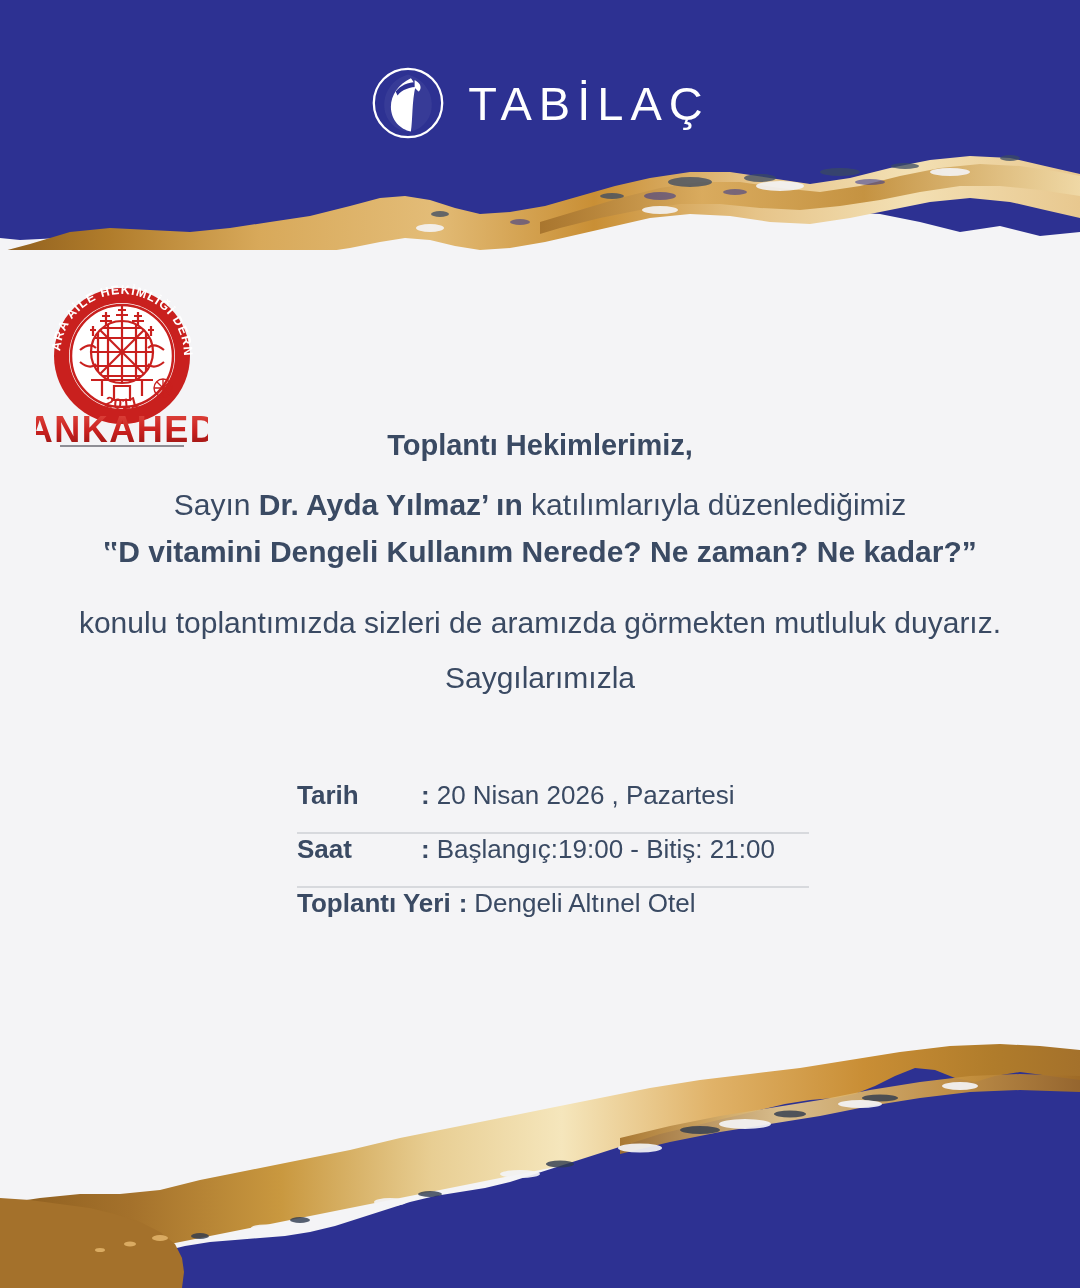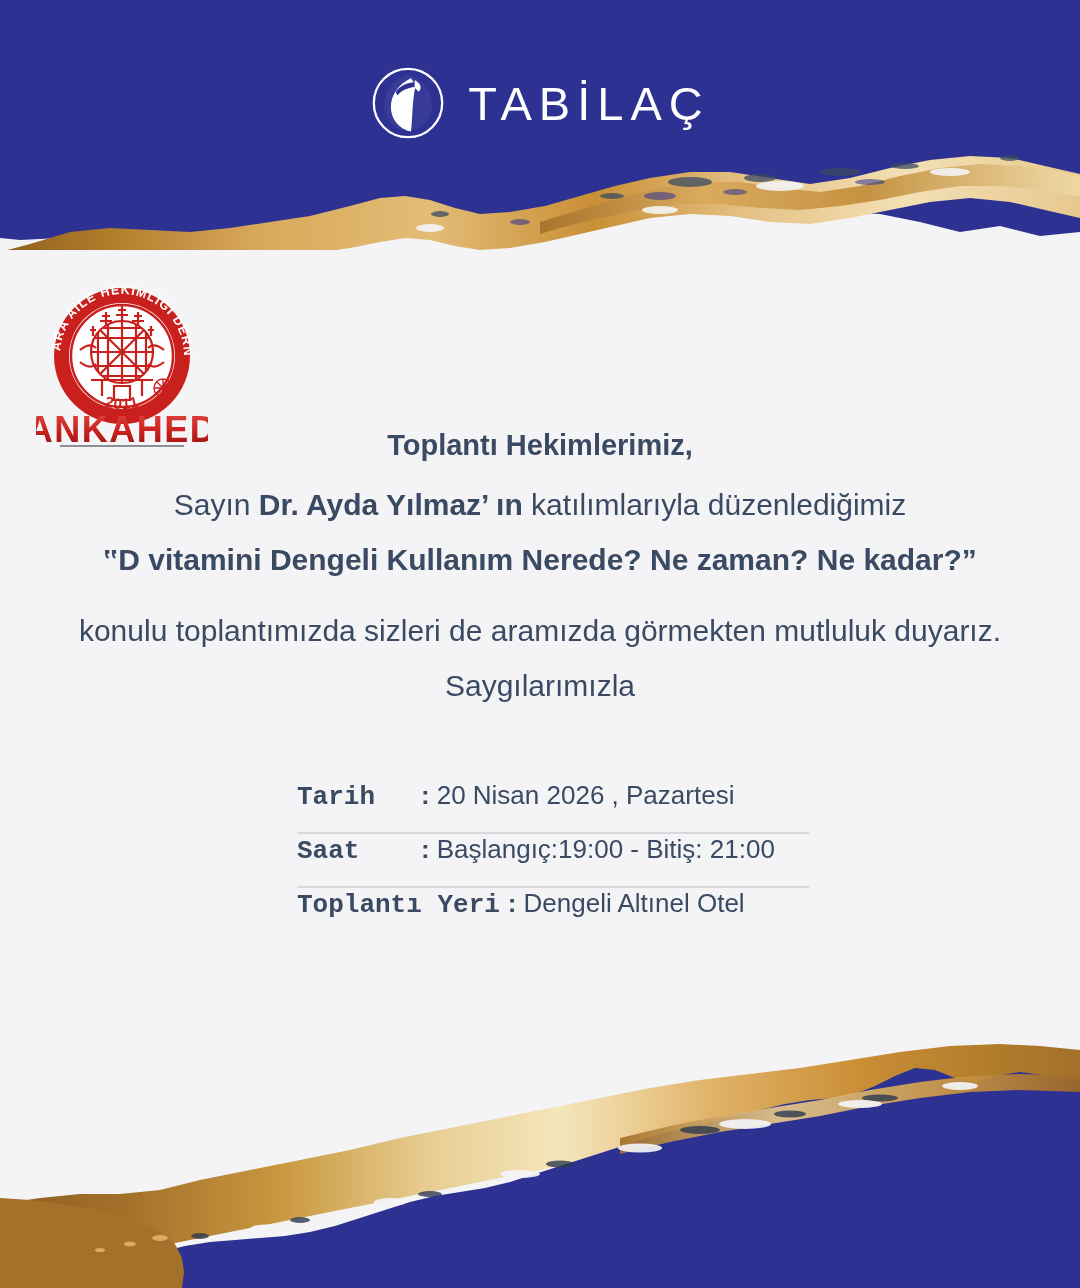--- a/index.html
+++ b/index.html
@@ -79,21 +79,21 @@
     text-align: center;
     color: #3A4A63;
     z-index: 4;
   }
   .line {
     line-height: 1.44;
     font-weight: 400;
     white-space: nowrap;
   }
   .line.l1 { font-size: 29px; font-weight: 700; margin-bottom: 16px; }
-  .line.l2 { font-size: 30px; margin-bottom: 12px; }
+  .line.l2 { font-size: 30px; margin-bottom: 4px; }
   .line.l3 { font-size: 30px; font-weight: 700; margin-bottom: 28px; }
   .line.l4 { font-size: 30px; margin-bottom: 12px; margin-top: 25px; }
   .line.l5 { font-size: 30px; }
   .b { font-weight: 700; }
 
   
   .details {
     position: absolute;
     left: 297px;
     top: 780px;
@@ -104,21 +104,20 @@
   .drow {
     display: flex;
     align-items: baseline;
     height: 52px;
     font-size: 26px;
   }
   .drow.sep { border-bottom: 2px solid #d7d9dd; }
   .dlabel {
     font-weight: 700;
     flex: 0 0 auto;
-    font-family: Liberation Mono, monospace;
   }
   .dlabel.w1 { width: 124px; }
   .dlabel.w3 { width: auto; padding-right: 8px; }
   .dcolon {
     font-weight: 700;
     flex: 0 0 auto;
     padding-right: 7px;
   }
   .dvalue { font-weight: 400; white-space: nowrap; }
 </style>

